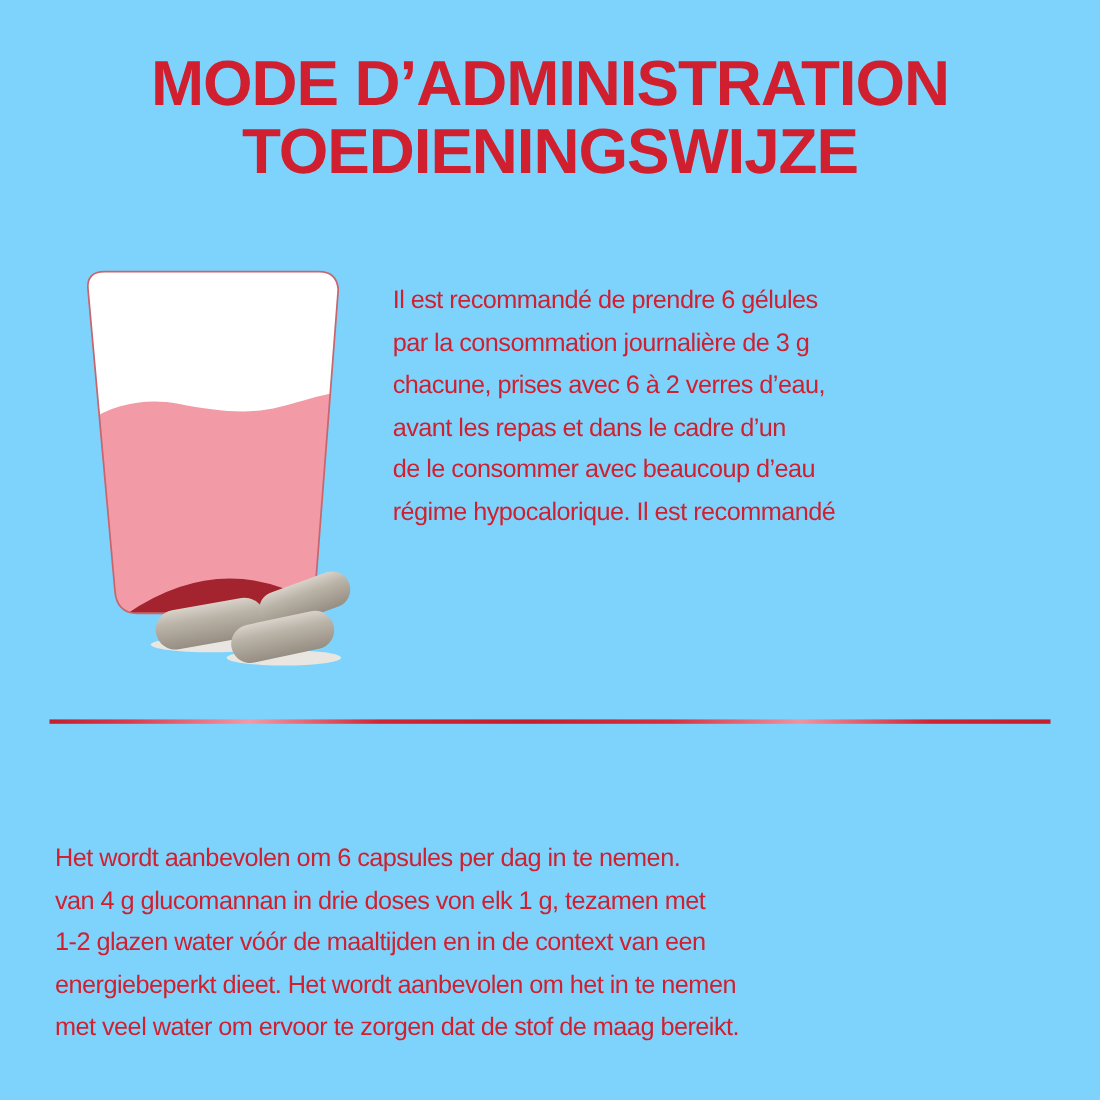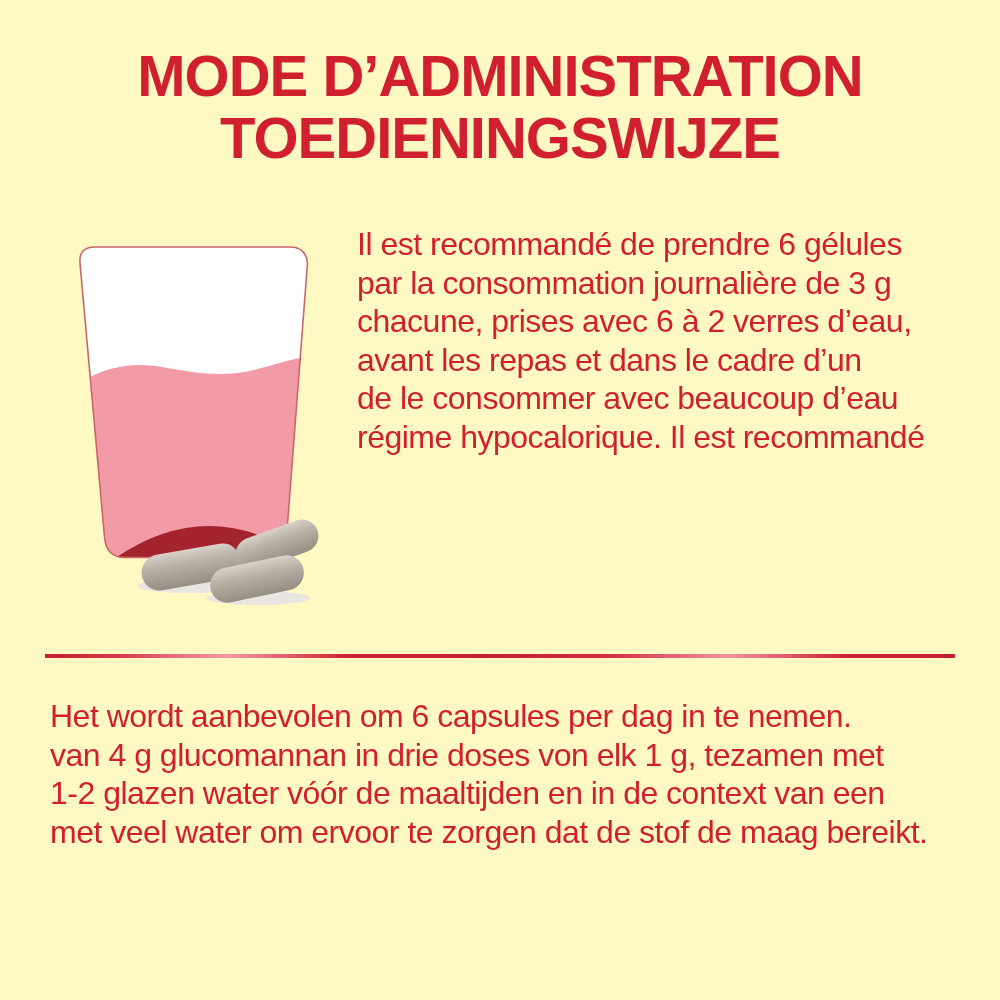--- a/index.html
+++ b/index.html
@@ -1,20 +1,20 @@
 <!DOCTYPE html>
 <html><head>
 <meta charset="utf-8">
 <style>
   html, body { margin: 0; padding: 0; background: #ffffff; }
   .page {
     position: relative;
     width: 1000px;
     height: 1000px;
-    background: #fef9c3;
+    background: #7dd3fc;
     overflow: hidden;
     font-family: "Liberation Sans", sans-serif;
     color: #d01f2f;
   }
   .title {
     position: absolute;
     top: 45px;
     left: 0;
     right: 0;
     margin: 0;
@@ -28,28 +28,29 @@
   .title-line { display: block; }
   .illustration {
     position: absolute;
     left: 50px;
     top: 235px;
     width: 290px;
     height: 380px;
   }
   .bodytext {
     position: absolute;
-    font-size: 32px;
+    font-size: 23px;
     line-height: 38.6px;
     letter-spacing: -0.5px;
     color: #d01f2f;
     white-space: nowrap;
+    margin-top: 28px;
   }
   .fr { left: 357px; top: 225px; width: 600px; }
-  .nl { left: 50px;  top: 697px; width: 920px; }
+  .nl { left: 50px;  top: 732px; width: 920px; }
   .divider {
     position: absolute;
     left: 45px;
     top: 654px;
     width: 910px;
     height: 4px;
     background: linear-gradient(90deg,
       #c31f2e 0%, #d93a4c 8%, #f09aa8 20%, #d02434 33%,
       #c31f2e 48%, #d4303f 62%, #ee93a2 75%, #cf2333 88%, #c31f2e 100%);
   }
@@ -112,16 +113,17 @@
     <div>de le consommer avec beaucoup d’eau</div>
     <div>régime hypocalorique. Il est recommandé</div>
   </div>
 
   <div class="divider"></div>
 
   <div class="bodytext nl">
     <div>Het wordt aanbevolen om 6 capsules per dag in te nemen.</div>
     <div>van 4 g glucomannan in drie doses von elk 1 g, tezamen met</div>
     <div>1-2 glazen water vóór de maaltijden en in de context van een</div>
+    <div>energiebeperkt dieet. Het wordt aanbevolen om het in te nemen</div>
     <div>met veel water om ervoor te zorgen dat de stof de maag bereikt.</div>
   </div>
 
 </div>
 
 </body></html>

